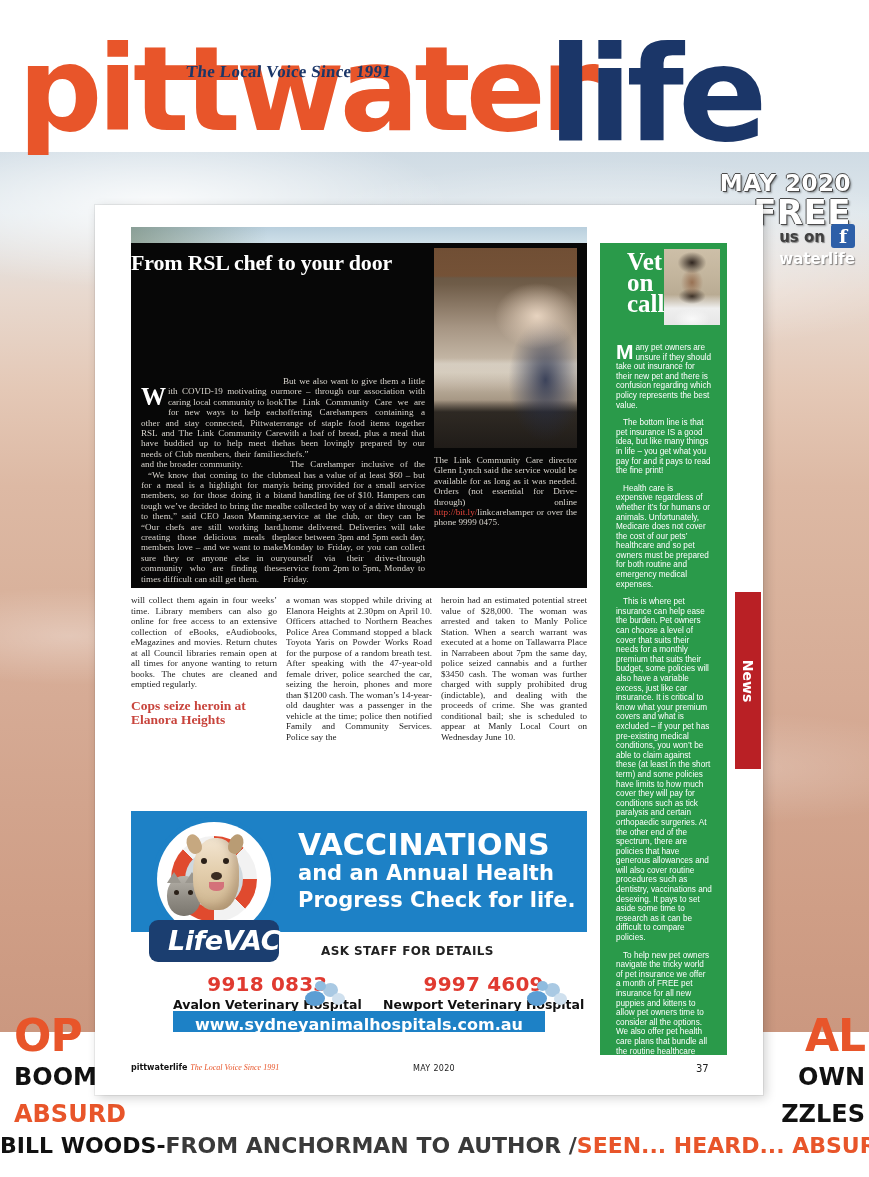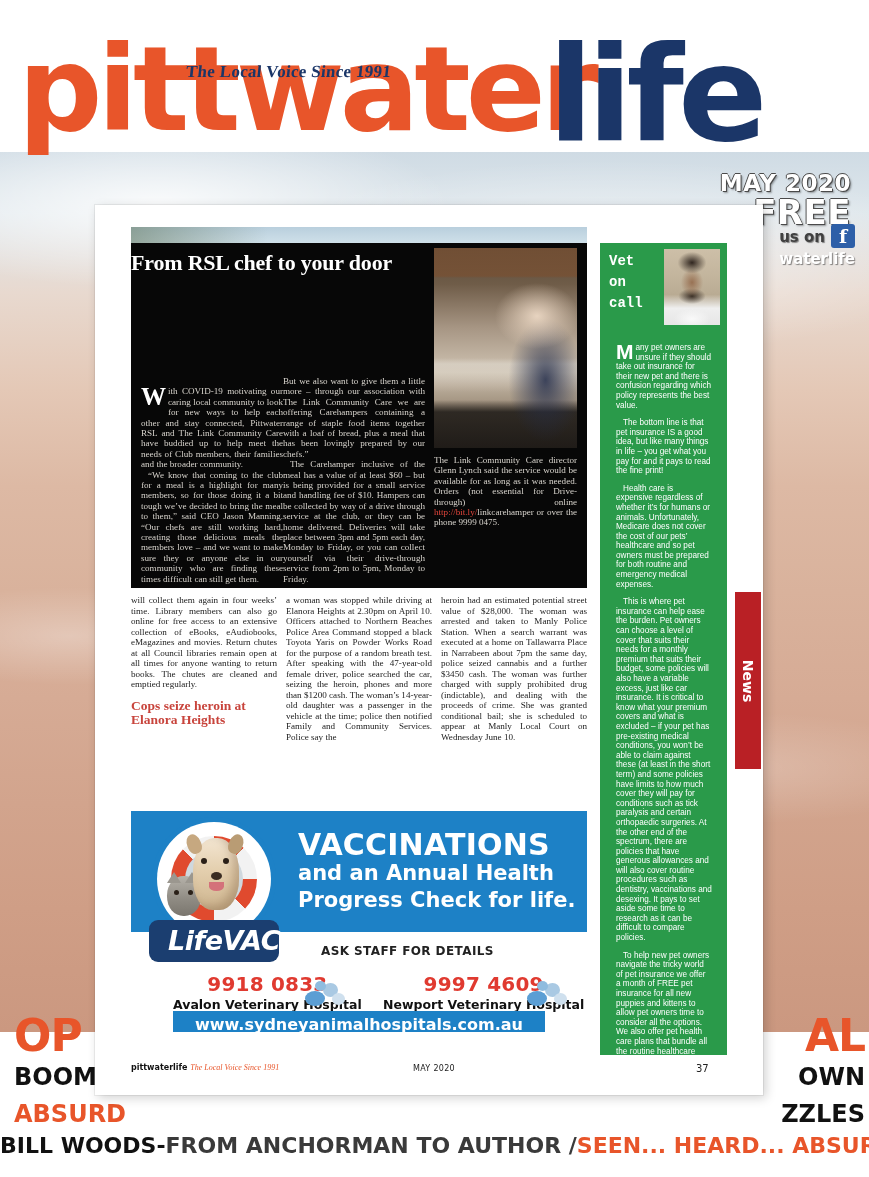--- a/index.html
+++ b/index.html
@@ -193,23 +193,23 @@
     font-family:"Liberation Serif", serif;font-weight:700;
     font-size:13.5px;line-height:14.5px;color:#c8443c;
     margin:9px 0 2px 0;
   }
   
   .vet{
     position:absolute;left:505px;top:38px;width:127px;height:812px;
     background:#2a9a4a;color:#ffffff;overflow:hidden;
   }
   .vet-title{
-    position:absolute;left:9px;top:8px;
-    font-family:Liberation Mono, monospace;font-weight:700;
-    font-size:14px;line-height:21px;color:#ffffff;
+    position:absolute;left:27px;top:8px;
+    font-family:Liberation Serif, serif;font-weight:700;
+    font-size:25px;line-height:21px;color:#ffffff;
   }
   .vet-photo{
     position:absolute;right:7px;top:6px;width:56px;height:76px;
     background:linear-gradient(180deg,#cdbfa8 0%,#c2b49c 38%,#b9ab93 60%,#efefef 78%,#e6e6e6 100%);
     overflow:hidden;
   }
   .vet-photo:after{
     content:"";position:absolute;inset:0;
     background:
       radial-gradient(ellipse 20px 15px at 50% 18%, rgba(40,30,24,.95), rgba(0,0,0,0) 72%),

